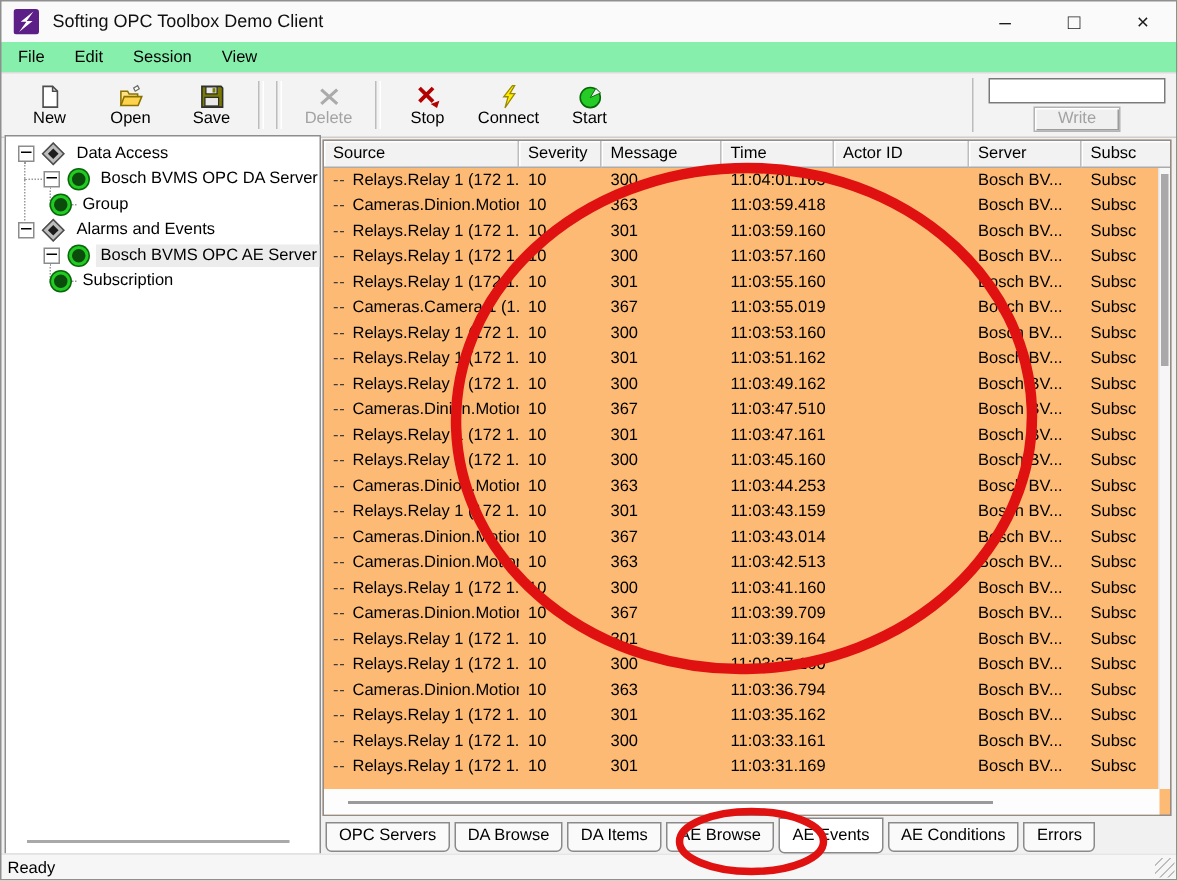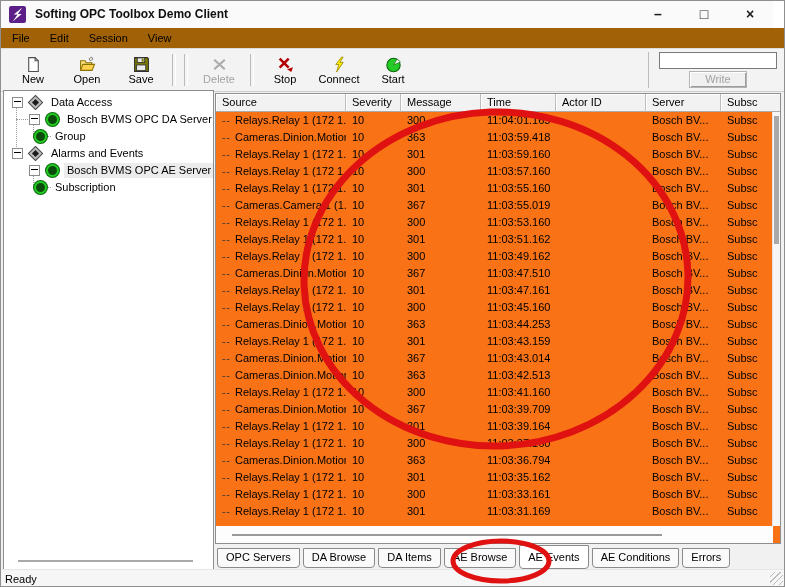--- a/index.html
+++ b/index.html
@@ -4,30 +4,30 @@
 <style>
   html,body{margin:0;padding:0;}
   body{
     width:785px;height:587px;position:relative;overflow:hidden;
     font-family:"Liberation Sans",sans-serif;font-size:11px;color:#000;
     background:#ffffff;
   }
   .frame{position:absolute;inset:0;border:1px solid #8f8f8f;pointer-events:none;z-index:60;}
 
   
-  .titlebar{position:absolute;left:0;top:0;right:12px;height:28px;background:#fafafa;
-    border-bottom:1px solid #ececec;display:flex;align-items:center;font-weight:bold;}
+  .titlebar{position:absolute;left:0;top:0;right:0;height:28px;background:#fafafa;
+    border-bottom:1px solid #ececec;display:flex;align-items:center;}
   .app-icon{width:17px;height:17px;margin:0 9px 0 9px;flex:none;}
   .title-text{font-size:12px;color:#101010;}
   .win-controls{margin-left:auto;display:flex;height:100%;}
   .win-btn{width:46px;display:flex;align-items:center;justify-content:center;
     font-size:14px;color:#1b1b1b;}
 
   
-  .menubar{position:absolute;top:28px;left:0;right:0;height:20px;background:#a16207;
+  .menubar{position:absolute;top:28px;left:0;right:0;height:20px;background:#86efac;
     display:flex;align-items:center;padding-left:2px;border-bottom:1px solid #ededed;}
   .menu-item{padding:2px 10px;}
 
   
   .client{position:absolute;top:48px;left:0;right:0;bottom:0;background:#f1f1f1;}
   .toolbar{position:absolute;top:48px;left:0;right:0;height:42px;background:#f3f3f3;
     border-top:1px solid #dcdcdc;border-bottom:1px solid #cdcdcd;
     display:flex;align-items:center;padding-left:6px;}
   .tb-btn{width:54px;height:38px;display:flex;flex-direction:column;align-items:center;
     justify-content:center;gap:1px;flex:none;}
@@ -59,21 +59,21 @@
   .icon-diamond::after{content:"";position:absolute;inset:2px;background:#1c1c1c;}
   .icon-ring{width:9px;height:9px;border-radius:50%;background:#0b4b0b;border:2px solid #21cb21;
     box-shadow:0 0 0 1px #0a660a;margin:0 5px 0 2px;flex:none;}
   .tree-label{padding:0 3px;line-height:15px;}
   .tree-label.selected{background:#ececec;}
   .tg{position:absolute;border-left:1px dotted #9a9a9a;border-top:1px dotted #9a9a9a;}
   .tree-hscroll{position:absolute;left:14px;right:20px;bottom:7px;height:2px;background:#a9a9a9;}
 
   
   .right-panel{position:absolute;left:215px;top:90px;right:4px;bottom:17px;}
-  .listbox{position:absolute;left:0;top:3px;right:0;height:449px;border:1px solid #8e8e8e;background:#f97316;}
+  .listbox{position:absolute;left:0;top:3px;right:0;height:449px;border:1px solid #8e8e8e;background:#fdba74;}
   .thead{display:grid;grid-template-columns:130px 55px 80px 75px 90px 75px 1fr;height:18px;background:#f2f2f2;}
   .th{border-right:1px solid #bdbdbd;border-bottom:1px solid #ababab;
     box-shadow:inset 1px 1px 0 #ffffff;padding:2px 0 0 6px;white-space:nowrap;overflow:hidden;}
   .th:last-child{border-right:none;}
   .rows{position:absolute;top:18px;left:0;right:7px;bottom:17px;overflow:hidden;}
   .tr{display:grid;grid-template-columns:130px 55px 80px 75px 90px 75px 1fr;height:17px;line-height:17px;}
   .td{padding-left:6px;white-space:nowrap;overflow:hidden;}
   .dash-icon{display:inline-block;width:13px;color:#3d3d3d;letter-spacing:0.5px;}
   .vscroll{position:absolute;top:18px;right:0;width:7px;bottom:17px;background:#f6f6f6;border-left:1px solid #e4e4e4;}
   .vthumb{position:absolute;top:4px;left:1px;width:5px;height:128px;background:#a9a9a9;}

